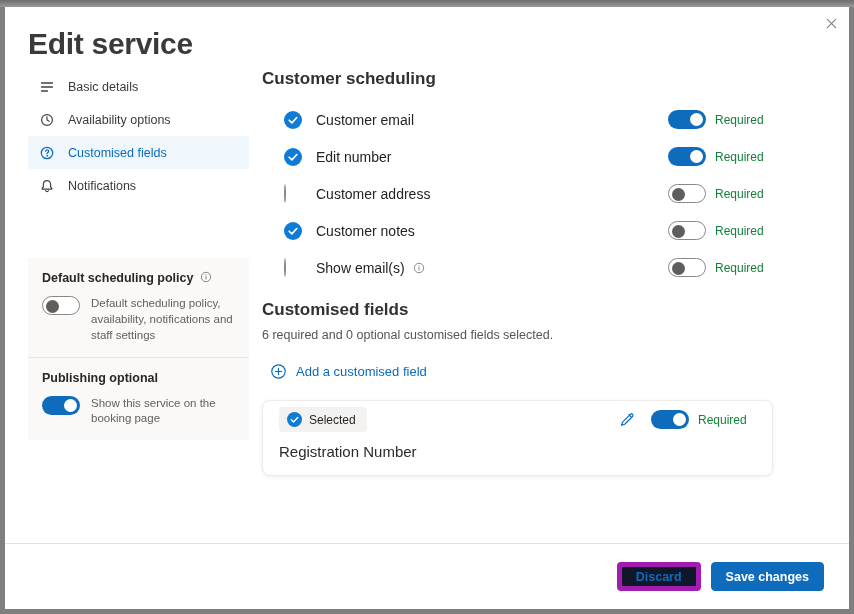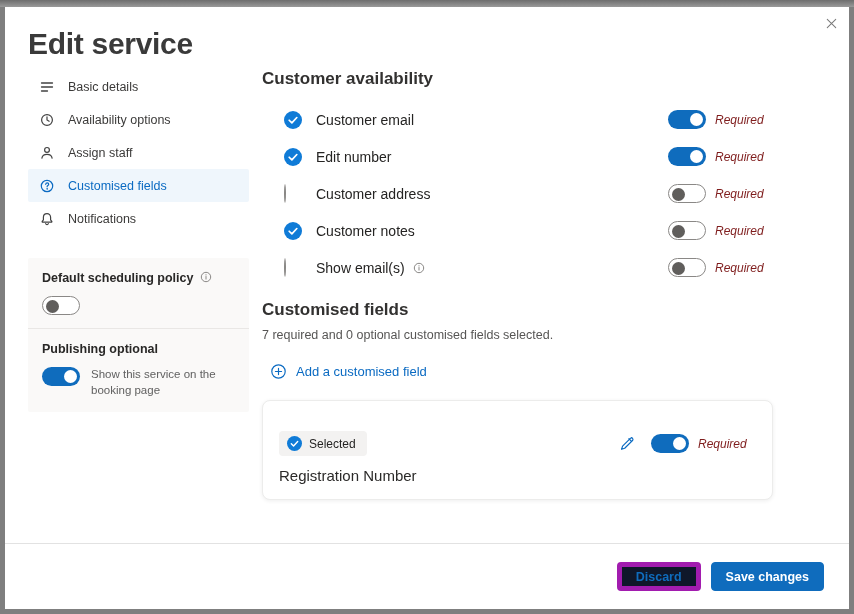--- a/index.html
+++ b/index.html
@@ -43,27 +43,27 @@
   
   .main { position:absolute; left:257px; top:60px; width:511px; }
   .section-heading { font-size:17px; font-weight:600; color:#323130; line-height:24px; }
   .rows { margin-top:10px; }
   .ci-row { display:flex; align-items:center; height:37px; }
   .check-wrap { margin-left:22px; width:18px; height:18px; flex:0 0 18px; cursor:pointer; }
   .circle-empty { width:18px; height:18px; border:1.5px solid #8a8886; border-radius:50%; background:#fff; }
   .ci-label { margin-left:14px; font-size:14px; color:#252423; }
   .row-info { margin-left:8px; display:flex; align-items:center; }
   .spacer { flex:1; }
-  .req-label { width:58px; margin-left:9px; font-size:12px; color:#7f1d1d;font-style:italic; }
+  .req-label { width:58px; margin-left:9px; font-size:12px; color:#15803d; }
   
   .cf-heading { margin-top:12px; }
   .cf-subtitle { margin-top:6px; font-size:12.5px; color:#56555** }
   .cf-subtitle { margin-top:6px; font-size:12.5px; color:#565554; }
   .add-link { margin-top:21px; margin-left:8px; display:inline-flex; align-items:center; gap:9px; color:#0a6ac2; font-size:13px; cursor:pointer; }
-  .card { margin-top:16px; border:1px solid #ececeb; border-radius:8px; box-shadow:0 1px 4px rgba(0,0,0,0.07); padding:30px 16px 15px 16px; background:#fff; }
+  .card { margin-top:16px; border:1px solid #ececeb; border-radius:8px; box-shadow:0 1px 4px rgba(0,0,0,0.07); padding:6px 16px 15px 16px; background:#fff; }
   .card-top { display:flex; align-items:center; }
   .badge { display:inline-flex; align-items:center; gap:7px; background:#f3f2f1; border-radius:4px; padding:5px 11px 5px 8px; cursor:pointer; }
   .badge-label { font-size:12px; color:#252423; }
   .pencil-btn { margin-right:16px; cursor:pointer; display:flex; align-items:center; }
   .card-name { margin-top:11px; font-size:15px; font-weight:500; color:#2b2a29; }
   
   .footer { position:absolute; left:0; right:0; bottom:0; height:66px; border-top:1px solid #e2e2e2; display:flex; align-items:center; justify-content:flex-end; padding-right:25px; gap:10px; background:#fff; }
   .btn { height:29px; padding:0 14px; border-radius:4px; font-size:12.5px; font-weight:600; display:flex; align-items:center; cursor:pointer; font-family:inherit; }
   .btn-secondary { background:#0f172a; border:5px solid #a21caf; color:#0f6cbd; }
   .btn-primary { background:#0f6cbd; border:1px solid #0f6cbd; color:#fff; }
@@ -89,27 +89,20 @@
           <path d="M2.5 4h11M2.5 8h11M2.5 12h6"></path>
         </svg>
       <span class="nav-label">Basic details</span>
     </div>
     <div class="nav-item">
       <svg class="nav-icon" viewBox="0 0 16 16" fill="none" stroke="currentColor" stroke-width="1.2" stroke-linecap="round">
           <circle cx="8" cy="8" r="5.4"></circle>
           <path d="M8 4.9V8l2.1 1.3"></path>
         </svg>
       <span class="nav-label">Availability options</span>
-    </div>
-    <div class="nav-item">
-      <svg class="nav-icon" viewBox="0 0 16 16" fill="none" stroke="currentColor" stroke-width="1.2" stroke-linecap="round">
-          <circle cx="8" cy="4.9" r="2.4"></circle>
-          <path d="M2.9 13.2c.4-2.5 2.3-3.8 5.1-3.8s4.7 1.3 5.1 3.8"></path>
-        </svg>
-      <span class="nav-label">Assign staff</span>
     </div>
     <div class="nav-item selected">
       <svg class="nav-icon" viewBox="0 0 16 16" fill="none" stroke="currentColor" stroke-width="1.2" stroke-linecap="round">
           <circle cx="8" cy="8" r="5.7"></circle>
           <path d="M6.7 6.3c.1-.8.7-1.4 1.5-1.4.85 0 1.5.6 1.5 1.35 0 .6-.3.95-.85 1.35-.55.4-.75.7-.75 1.2"></path>
           <circle cx="8.05" cy="10.9" r="0.25" fill="currentColor" stroke-width="1"></circle>
         </svg>
       <span class="nav-label">Customised fields</span>
     </div>
     <div class="nav-item">
@@ -126,35 +119,36 @@
       <div class="sp-title-row">
         <span class="sp-title">Default scheduling policy</span>
         <svg width="12" height="12" viewBox="0 0 12 12" fill="none">
             <circle cx="6" cy="6" r="4.7" stroke="#8a8886"></circle>
             <path d="M6 5.5v2.6" stroke="#8a8886" stroke-linecap="round"></path>
             <circle cx="6" cy="3.8" r="0.65" fill="#8a8886"></circle>
           </svg>
       </div>
       <div class="sp-body">
         <div class="toggle off"></div>
+        <div class="sp-desc">Default scheduling policy, availability, notifications and staff settings</div>
       </div>
     </div>
     <div class="sp-section">
       <div class="sp-title-row">
         <span class="sp-title">Publishing optional</span>
       </div>
       <div class="sp-body">
         <div class="toggle on"></div>
         <div class="sp-desc">Show this service on the booking page</div>
       </div>
     </div>
   </div>
 
   <div class="main">
-    <div class="section-heading">Customer availability</div>
+    <div class="section-heading">Customer scheduling</div>
 
     <div class="rows">
 
       <div class="ci-row">
         <span class="check-wrap">
           <svg width="18" height="18" viewBox="0 0 16 16">
               <circle cx="8" cy="8" r="8" fill="#0f7bd7"></circle>
               <path d="M4.6 8.2l2.4 2.4 4.4-4.8" stroke="#fff" stroke-width="1.5" fill="none" stroke-linecap="round" stroke-linejoin="round"></path>
             </svg>
         </span>
@@ -209,21 +203,21 @@
             </svg>
         </span>
         <span class="spacer"></span>
         <div class="toggle off"></div>
         <span class="req-label">Required</span>
       </div>
 
     </div>
 
     <div class="section-heading cf-heading">Customised fields</div>
-    <div class="cf-subtitle">7 required and 0 optional customised fields selected.</div>
+    <div class="cf-subtitle">6 required and 0 optional customised fields selected.</div>
 
     <div class="add-link">
       <svg width="17" height="17" viewBox="0 0 16 16" fill="none" stroke="#0a6ac2" stroke-width="1.1" stroke-linecap="round">
           <circle cx="8" cy="8" r="6.3"></circle>
           <path d="M8 5.1v5.8M5.1 8h5.8"></path>
         </svg>
       <span>Add a customised field</span>
     </div>
 
     <div class="card">

